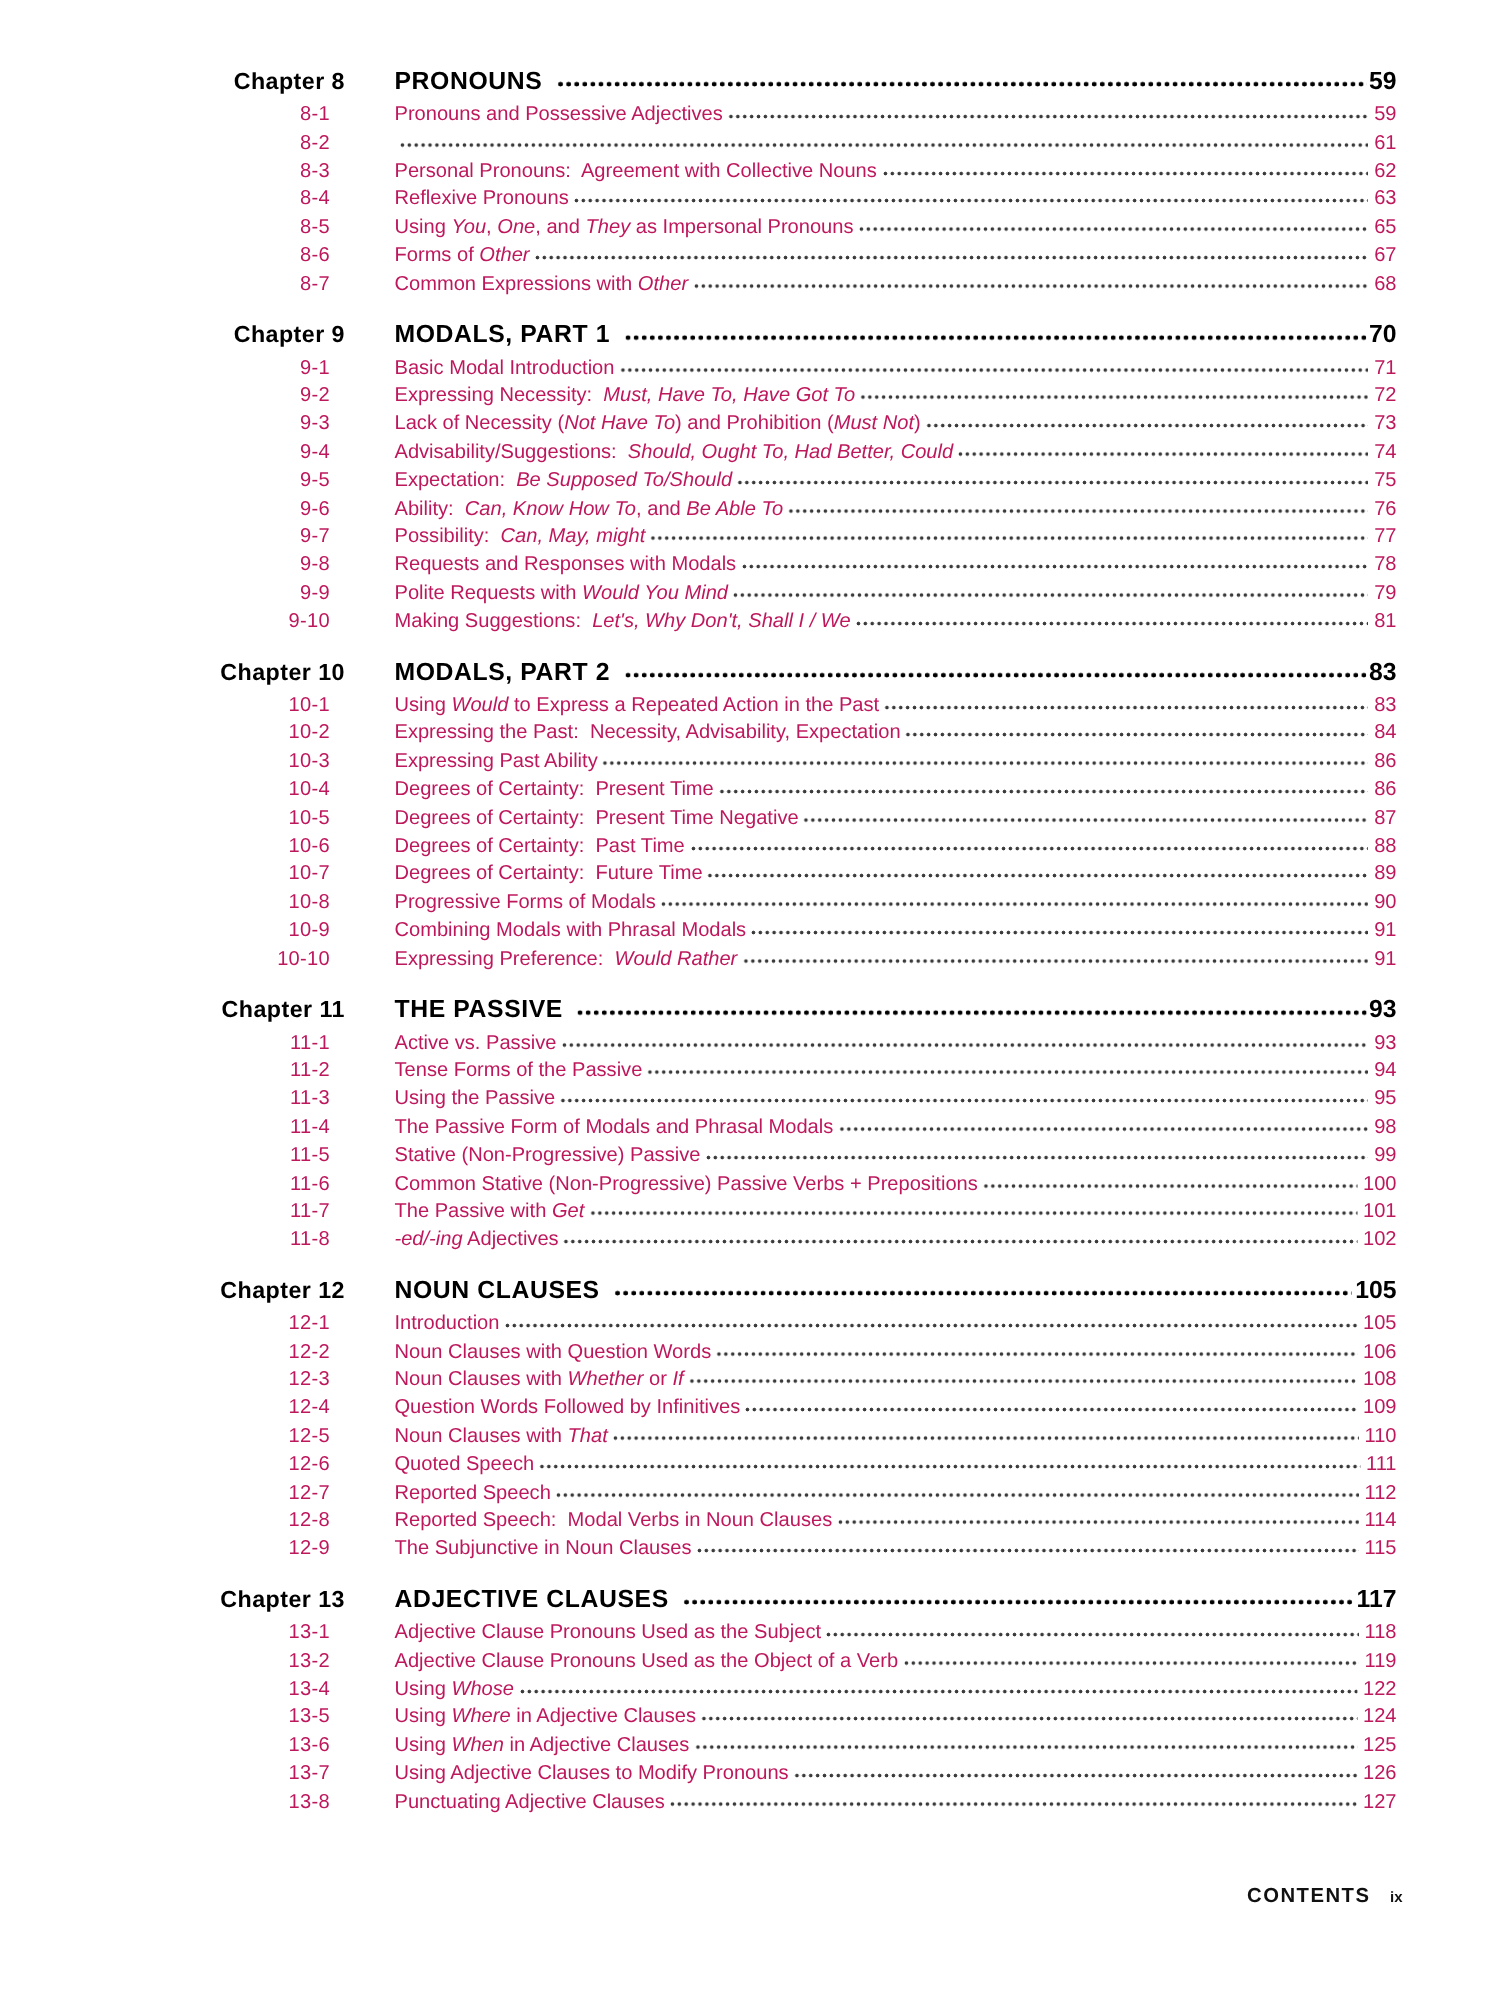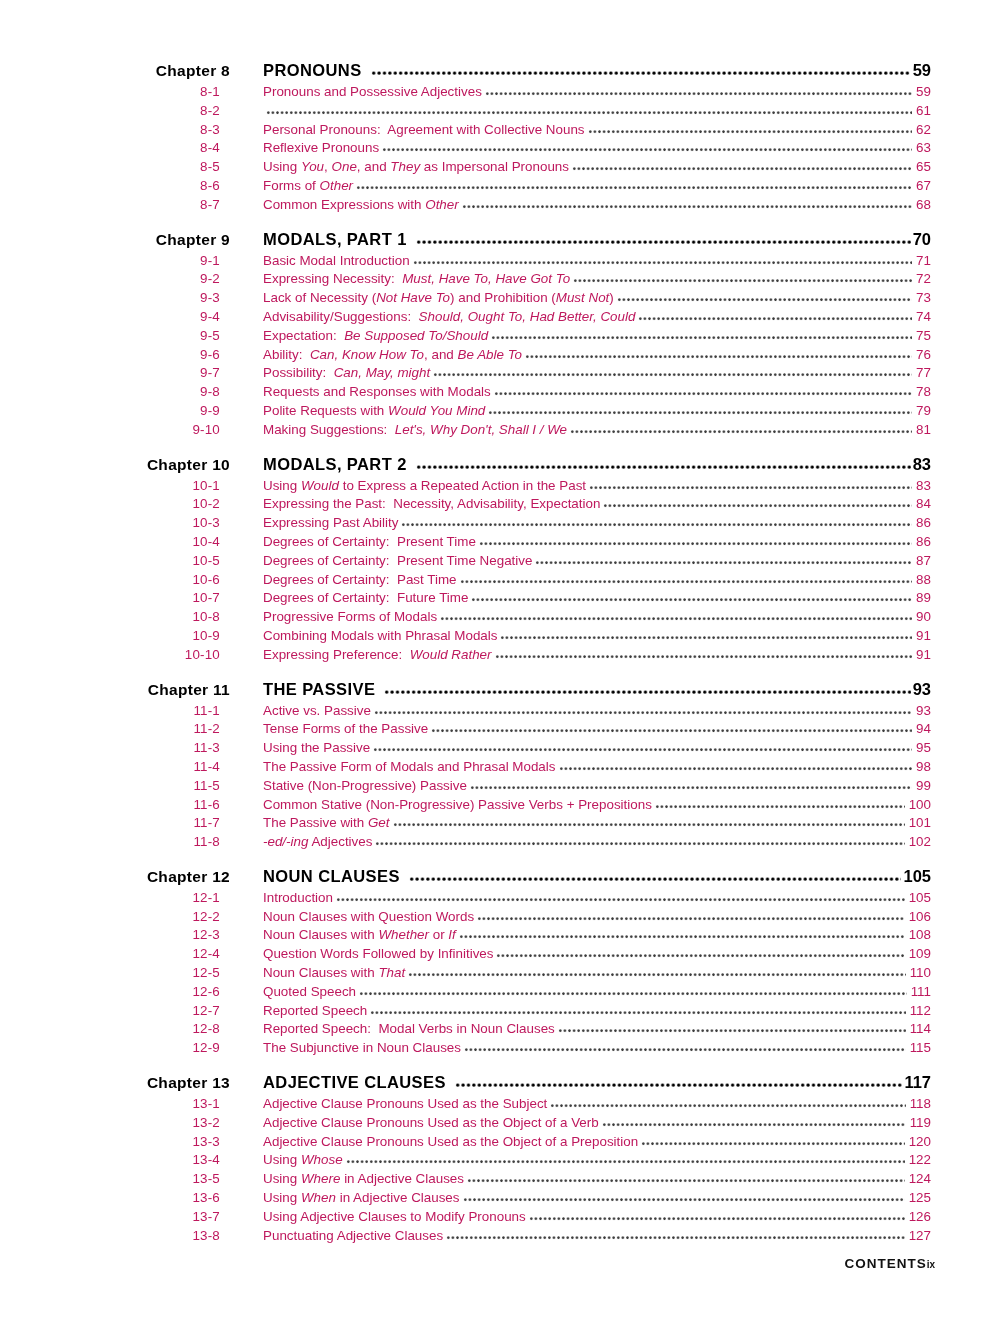--- a/index.html
+++ b/index.html
@@ -24,35 +24,35 @@
   .leader {
     flex:1; height:4px; margin:0 4px 1px 3px;
     background-image:radial-gradient(circle, #3a3a3a 1.05px, transparent 1.45px);
     background-size:4.6px 4.6px;
     background-repeat:repeat-x;
     background-position:left bottom;
   }
   .pnum { white-space:nowrap; }
   
   .chapter-block { margin-top:14px; }
-  .chapter-block:first-child { margin-top:16px; }
+  .chapter-block:first-child { margin-top:0; }
   .ch-row { font-weight:bold; color:#000000; font-size:16.5px; line-height:21px; margin-bottom:2px; }
   .ch-row .label { font-size:15.5px; letter-spacing:0.3px; }
   .ch-row .ttext { letter-spacing:0.4px; }
   .ch-leader {
     height:5px; margin:0 2px 1px 4px;
     background-image:radial-gradient(circle, #000000 1.45px, transparent 1.85px);
     background-size:5.4px 5.4px;
     background-repeat:repeat-x;
     background-position:left bottom;
   }
   
   .footer {
     position:absolute; top:1256px; right:65px;
-    display:flex; align-items:baseline; 
+    display:flex; align-items:baseline; gap:13px;
     color:#111111;
   }
   .f-label { font-weight:bold; font-size:13.5px; letter-spacing:1px; }
   .f-page { font-weight:bold; font-size:10px; }
 </style>
 </head>
 <body>
 
 <div class="page">
   <div id="toc">
@@ -476,28 +476,20 @@
         </div>
         <div class="row body-row">
           <div class="label"><span class="sec">13-2</span></div>
           <div class="twrap">
             <span class="ttext"><span>Adjective Clause Pronouns Used as the Object of a Verb</span></span>
             <span class="leader"></span>
             <span class="pnum">119</span>
           </div>
         </div>
         <div class="row body-row">
-          <div class="label"><span class="sec">13-3</span></div>
-          <div class="twrap">
-            <span class="ttext"><span>Adjective Clause Pronouns Used as the Object of a Preposition</span></span>
-            <span class="leader"></span>
-            <span class="pnum">120</span>
-          </div>
-        </div>
-        <div class="row body-row">
           <div class="label"><span class="sec">13-4</span></div>
           <div class="twrap">
             <span class="ttext"><span>Using </span><span class="it">Whose</span></span>
             <span class="leader"></span>
             <span class="pnum">122</span>
           </div>
         </div>
         <div class="row body-row">
           <div class="label"><span class="sec">13-5</span></div>
           <div class="twrap">

